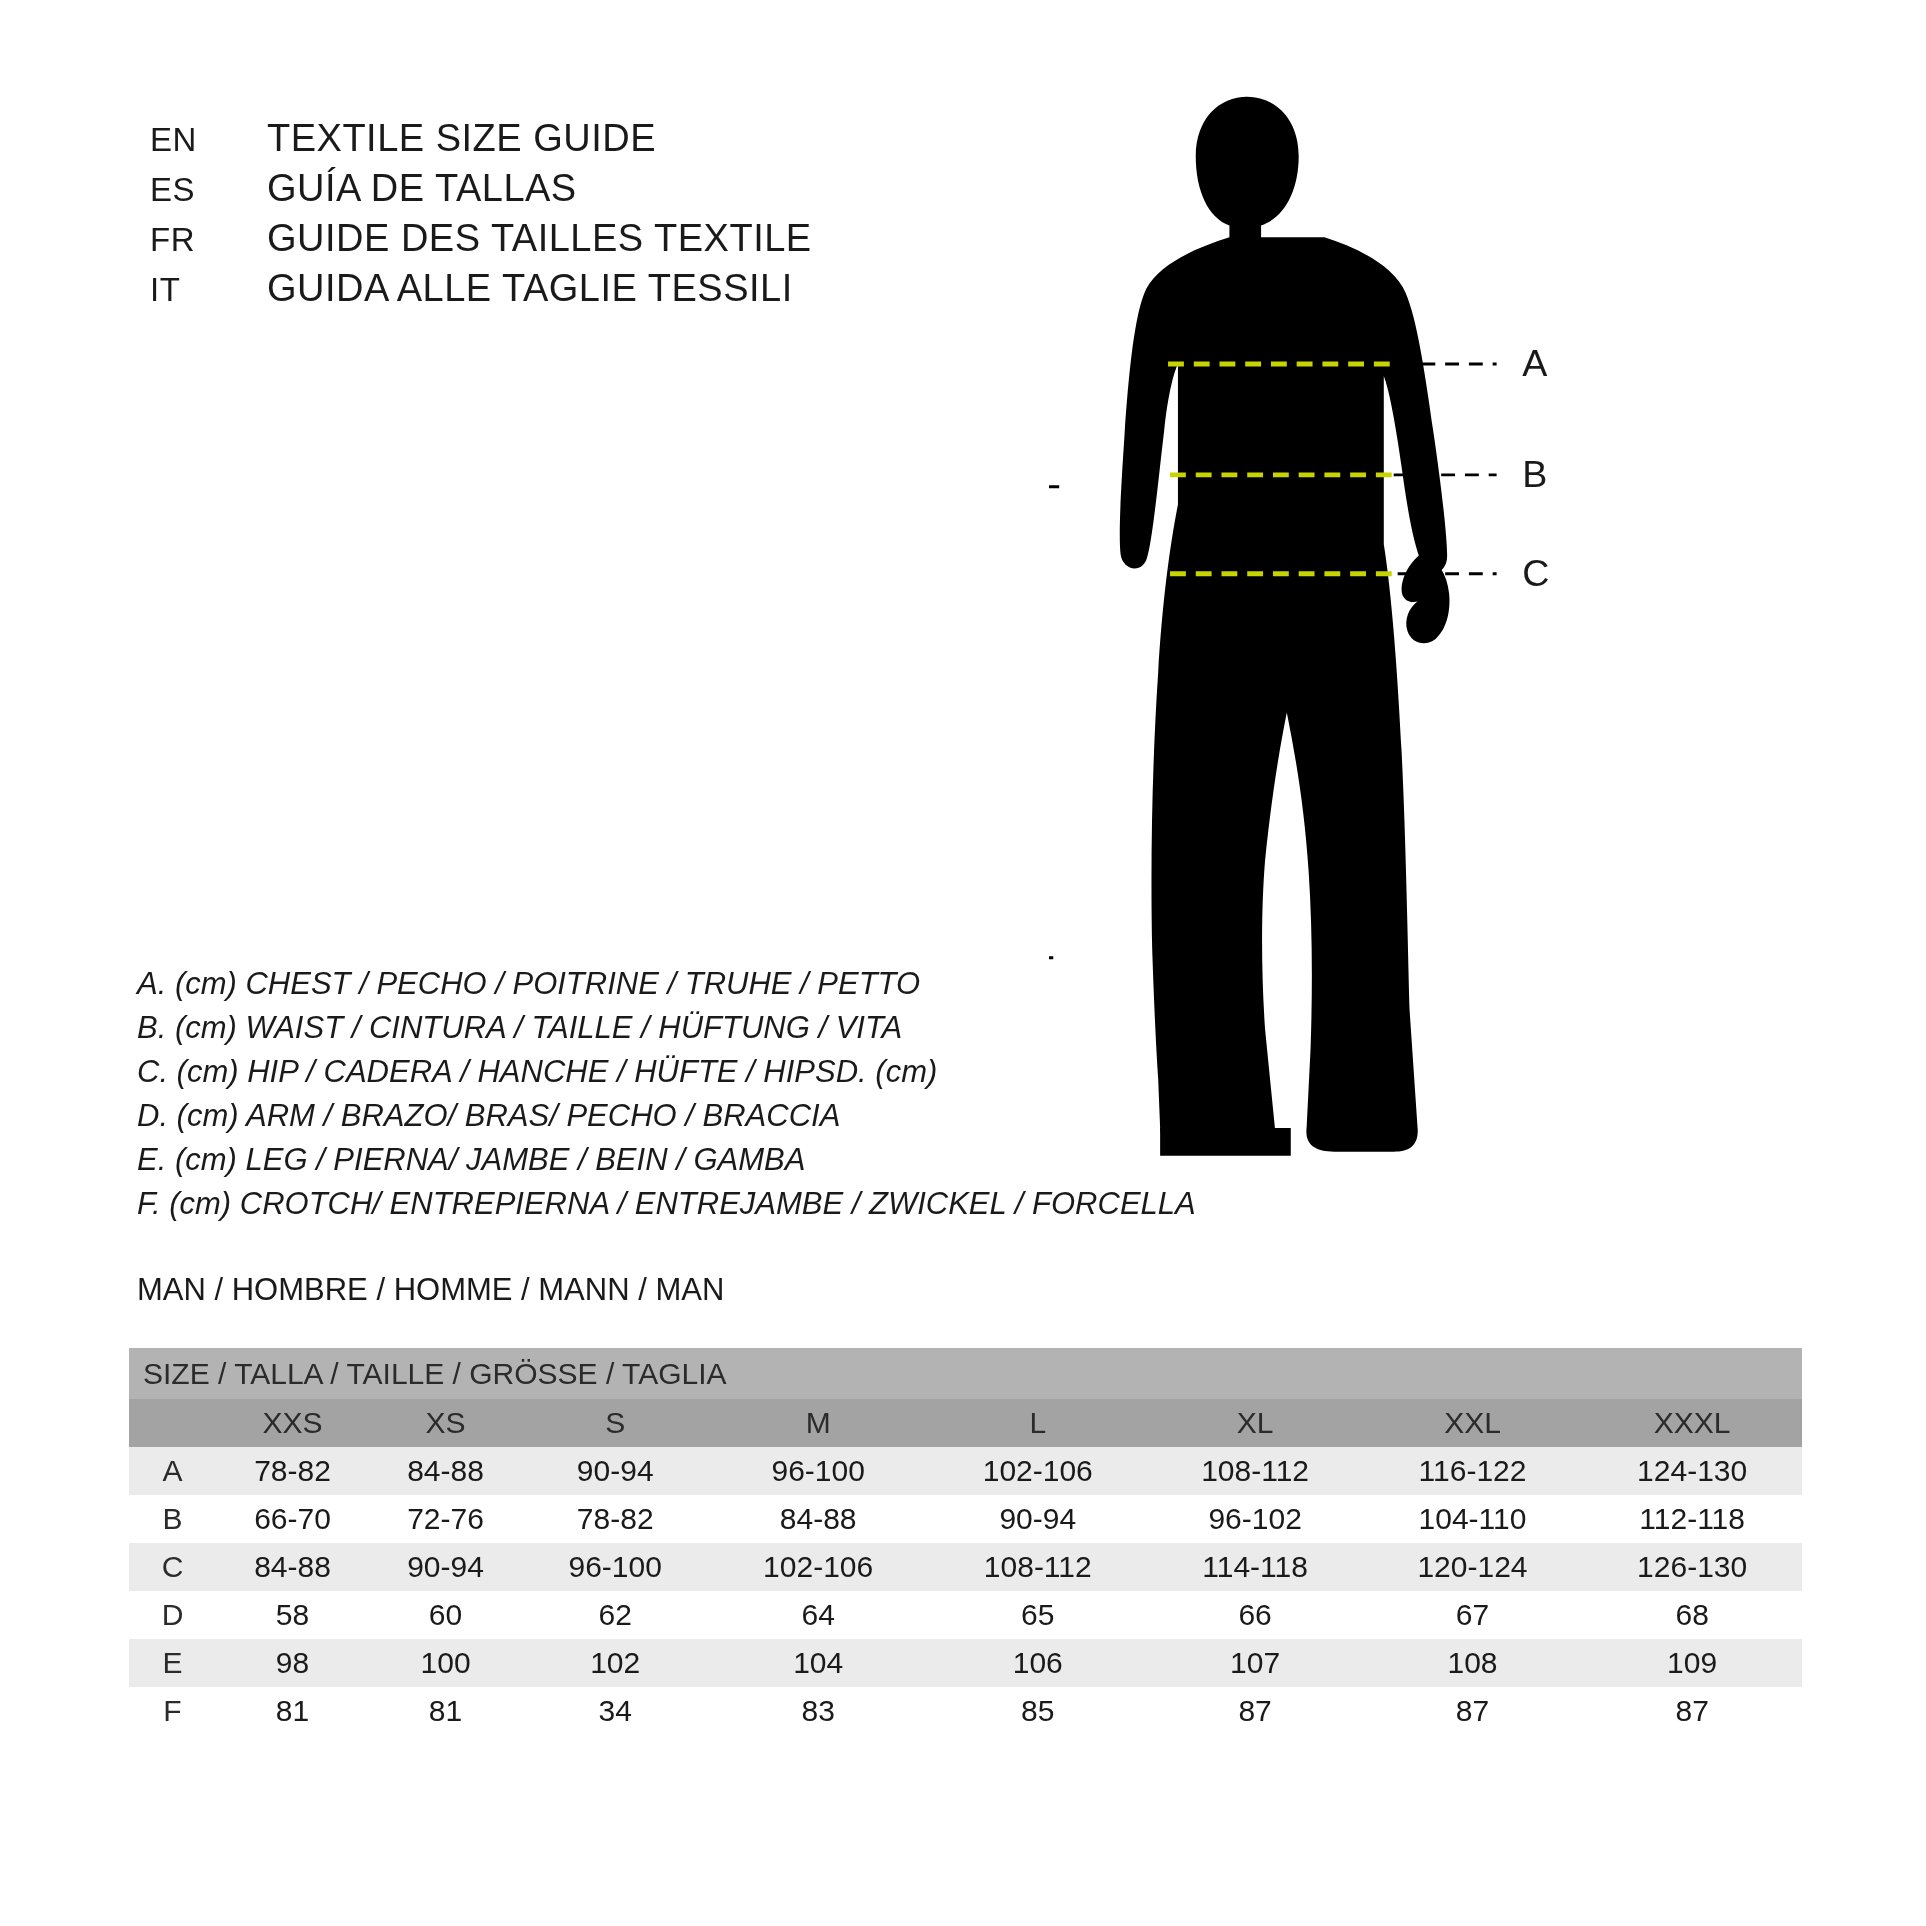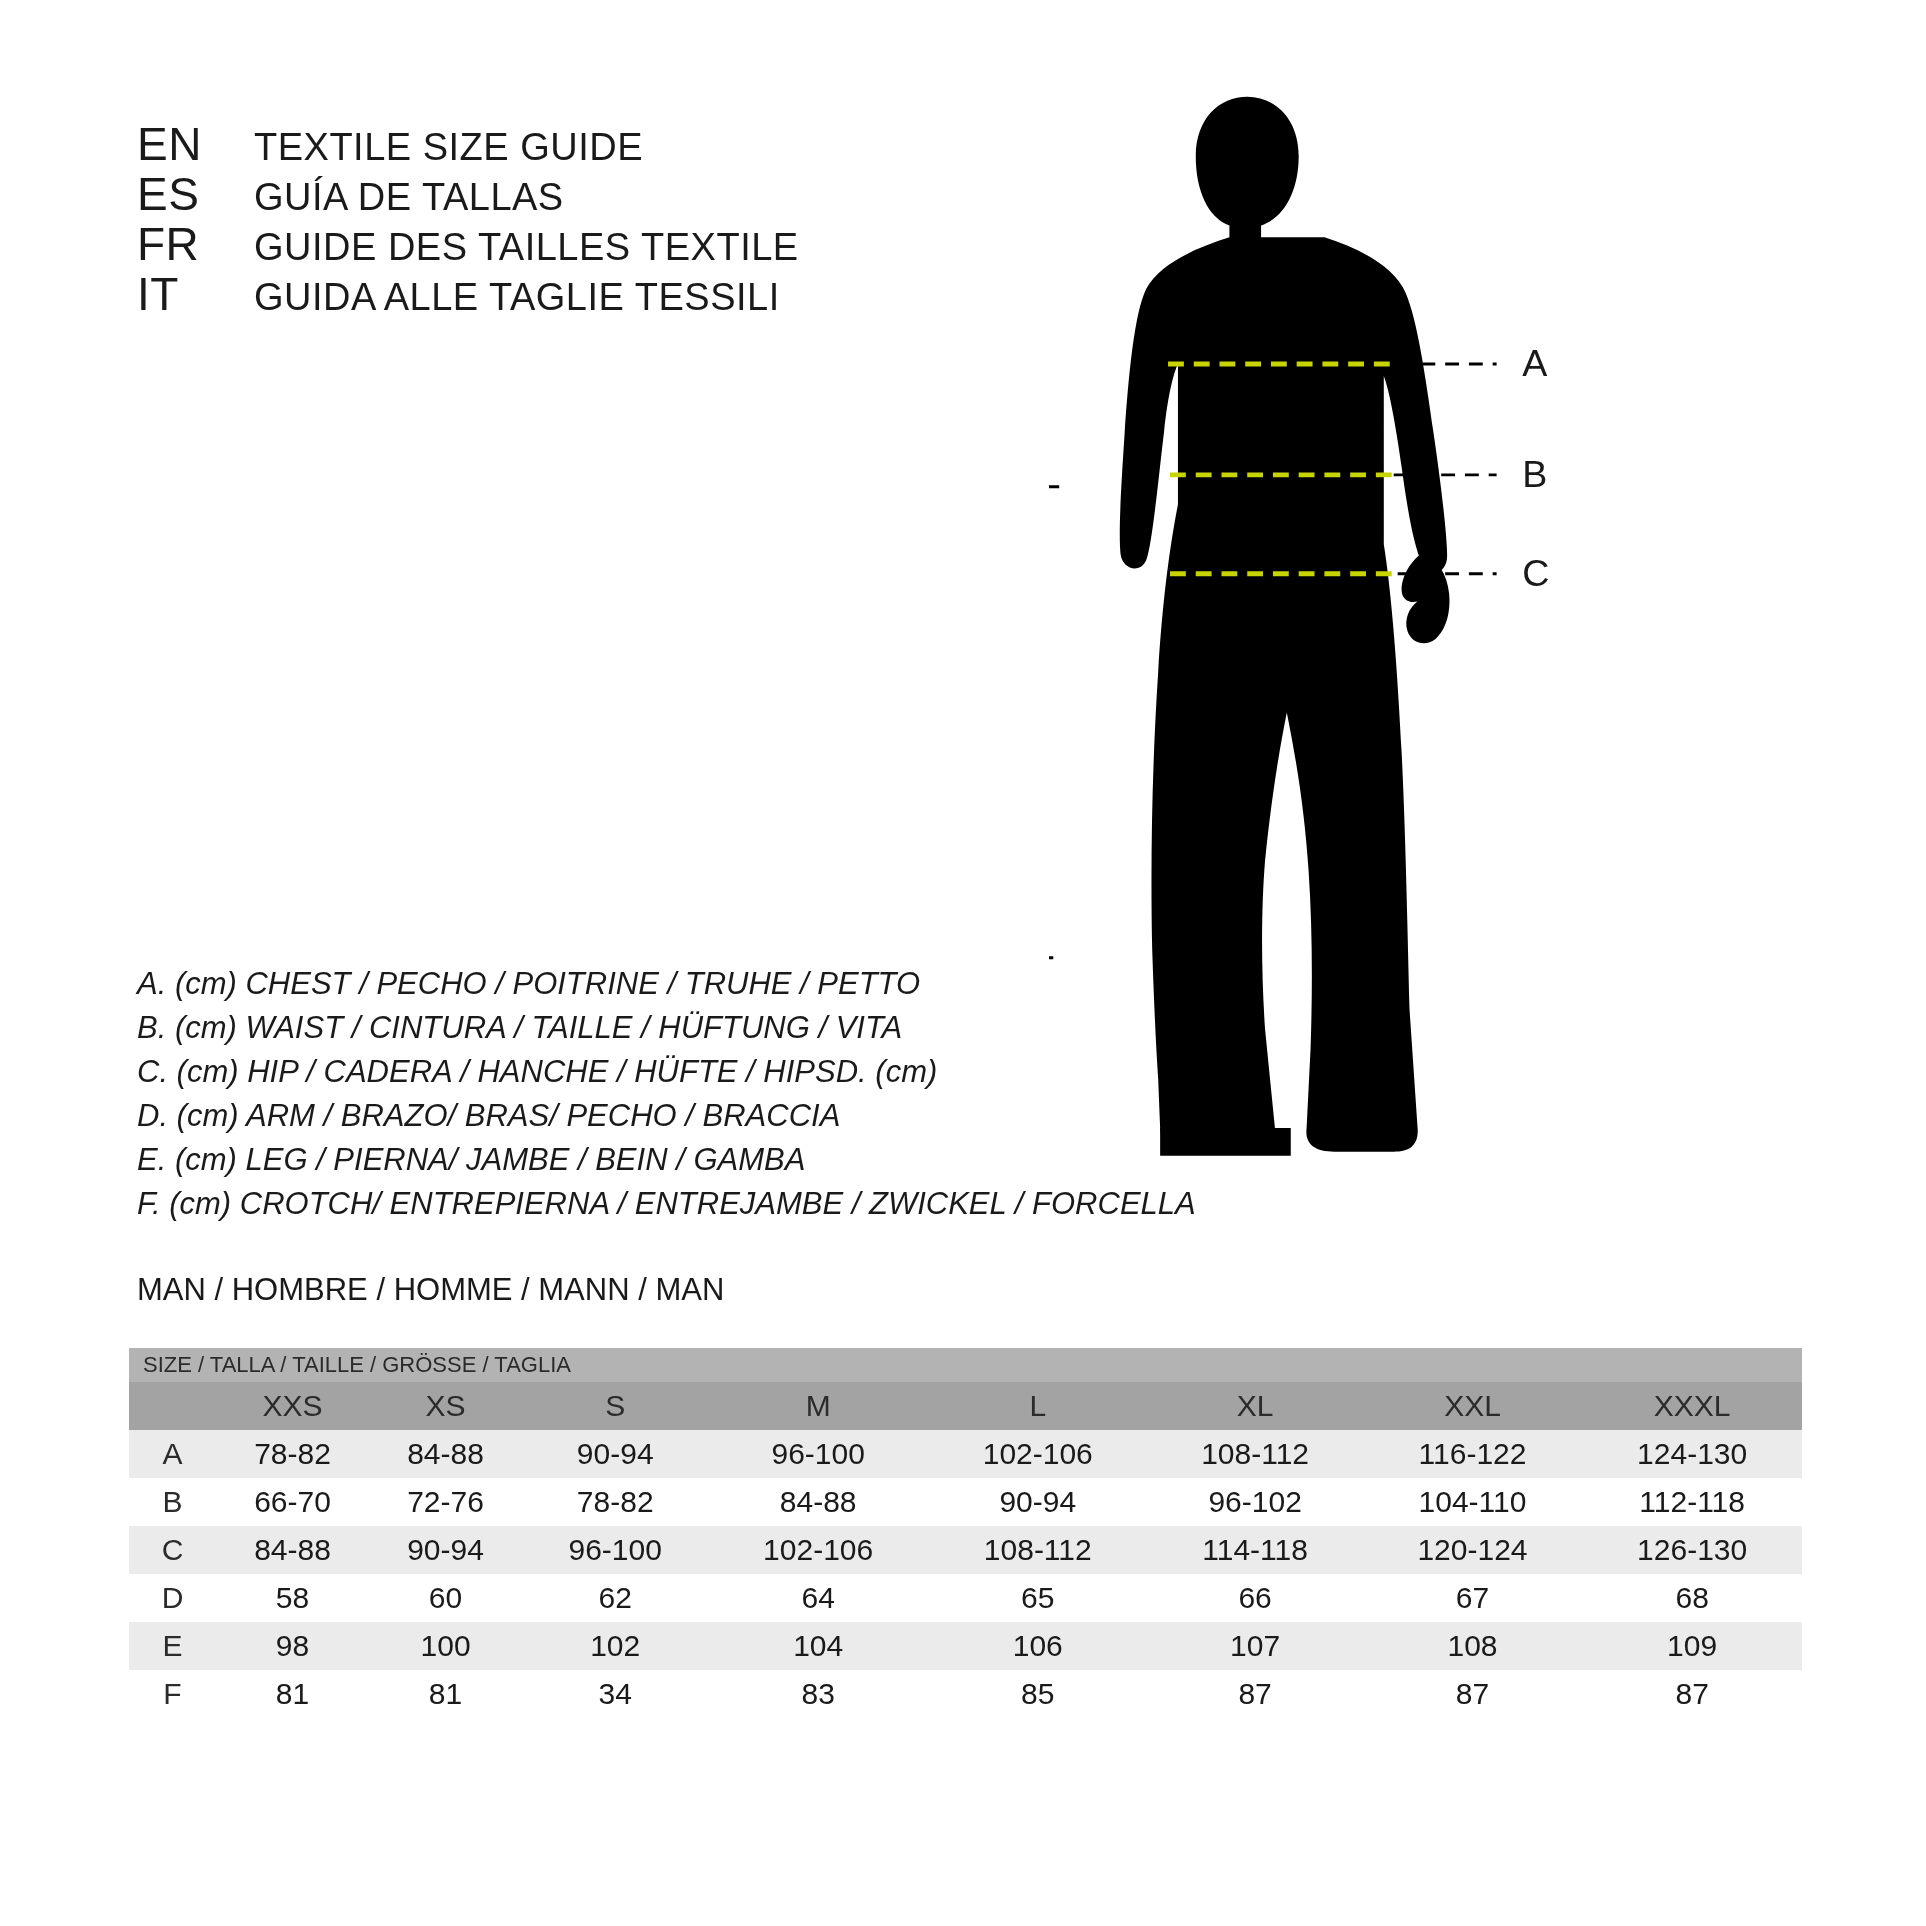--- a/index.html
+++ b/index.html
@@ -22,22 +22,23 @@
     left: 137px;
     top: 117px;
   }
   .lang-row {
     display: flex;
     align-items: baseline;
     height: 50px;
   }
   .lang-code {
     width: 117px;
-    font-size: 46px;
+    font-size: 33px;
     letter-spacing: 0.5px;
+    margin-left: 13px;
   }
   .lang-text {
     font-size: 38px;
     letter-spacing: 0.5px;
     white-space: nowrap;
   }
 
   
   .legend {
     position: absolute;
@@ -82,22 +83,22 @@
   .size-table td, .size-table th {
     padding: 0;
     height: 48px;
     text-align: center;
     font-weight: normal;
   }
   .table-title-row td {
     background: #b3b3b3;
     text-align: left;
     padding-left: 14px;
-    height: 34px;
-    font-size: 22px;
+    height: 51px;
+    font-size: 30px;
     color: #2b2b2b;
   }
   .row-head {
     width: 87px;
     text-align: left;
     padding-left: 14px;
     color: #2b2b2b;
   }
   .col-head-row td {
     background: #a3a3a3;

